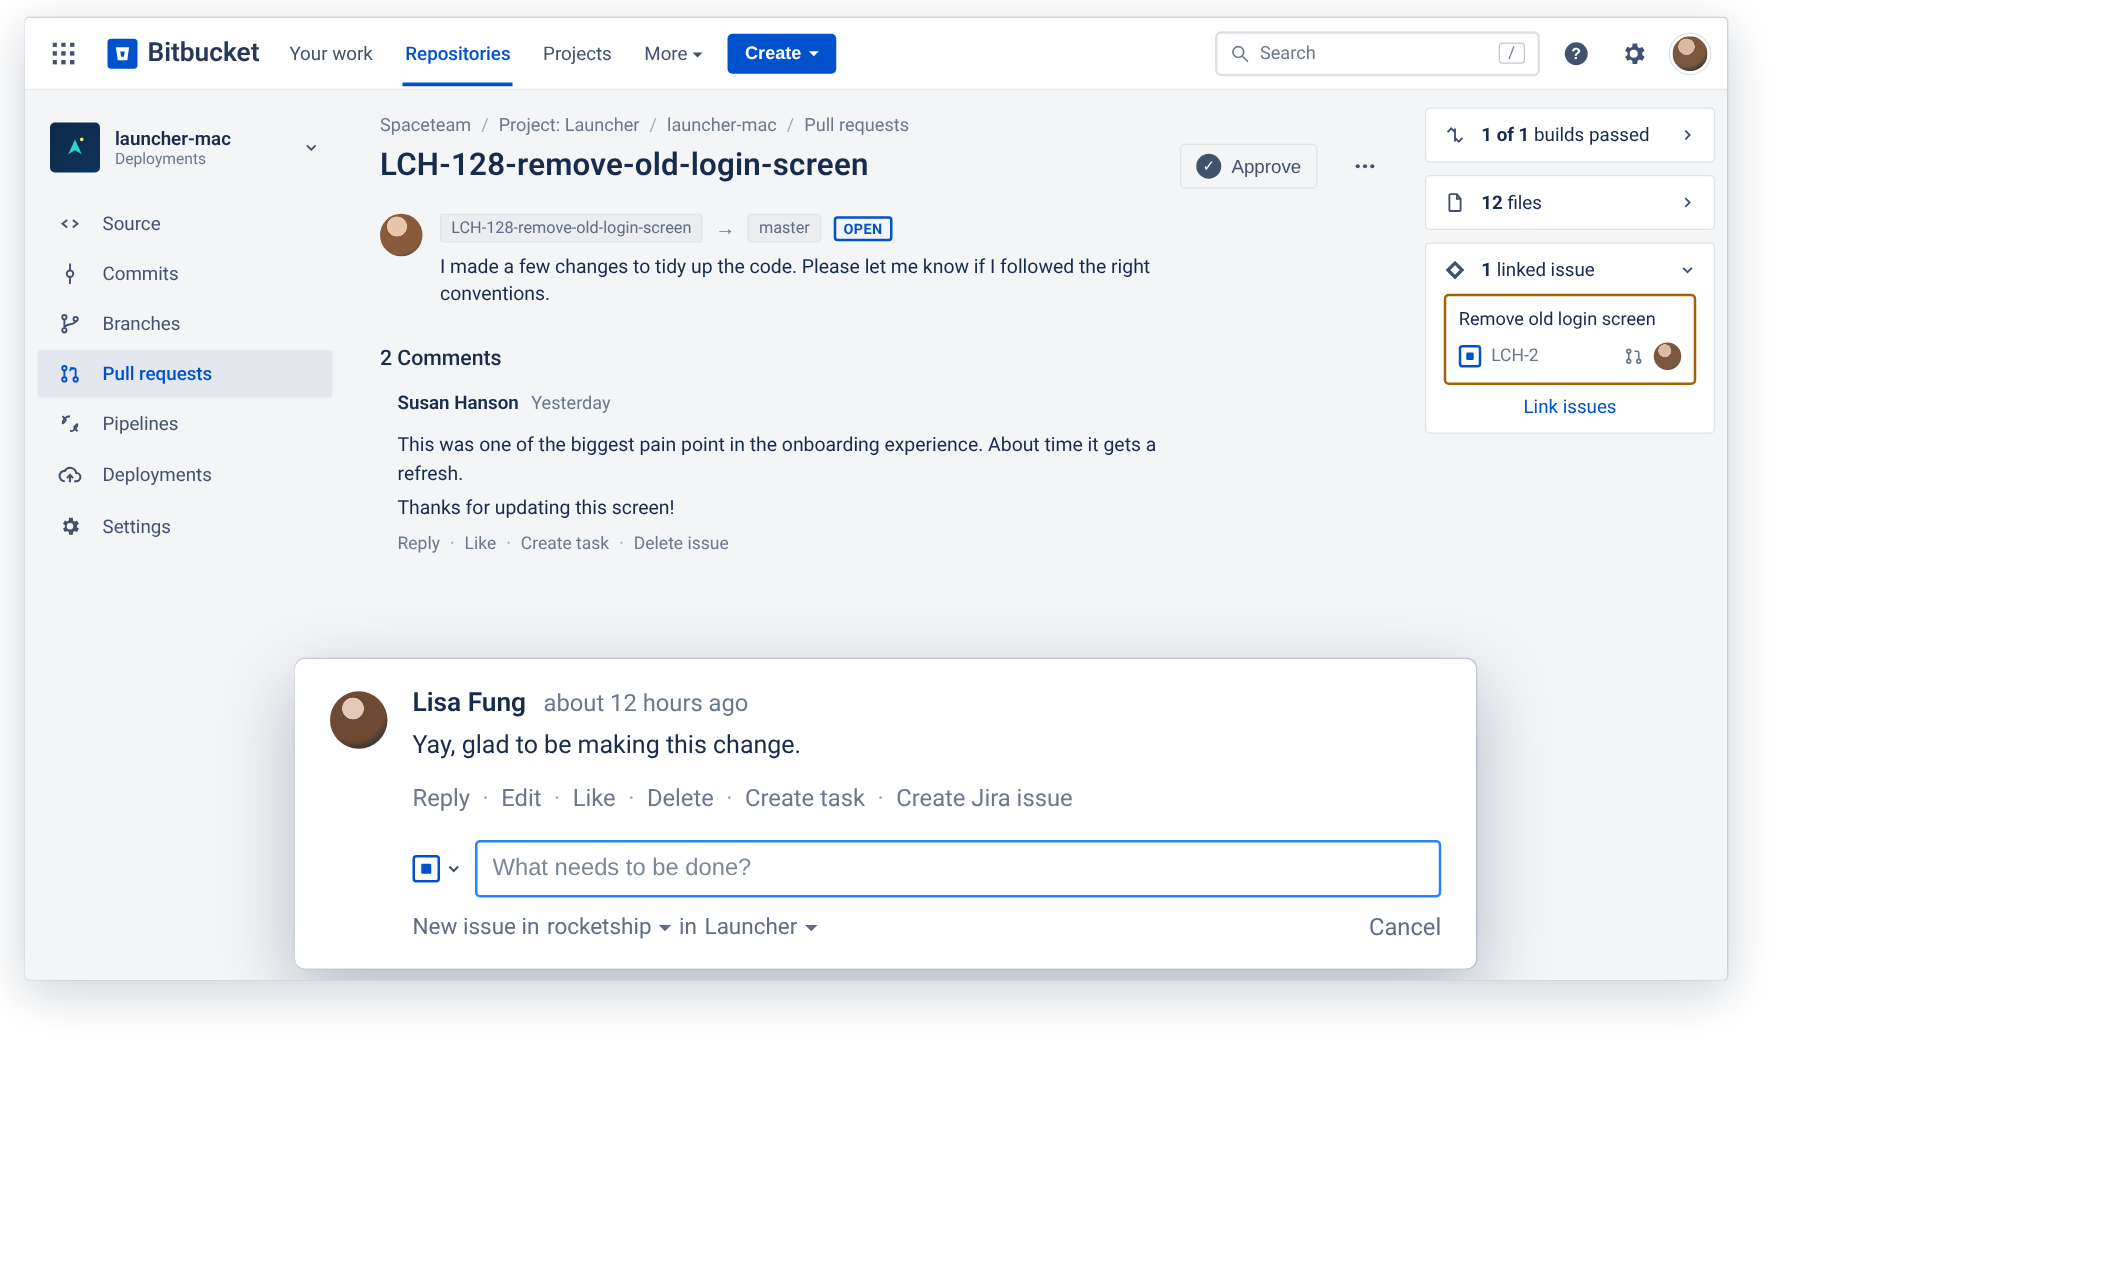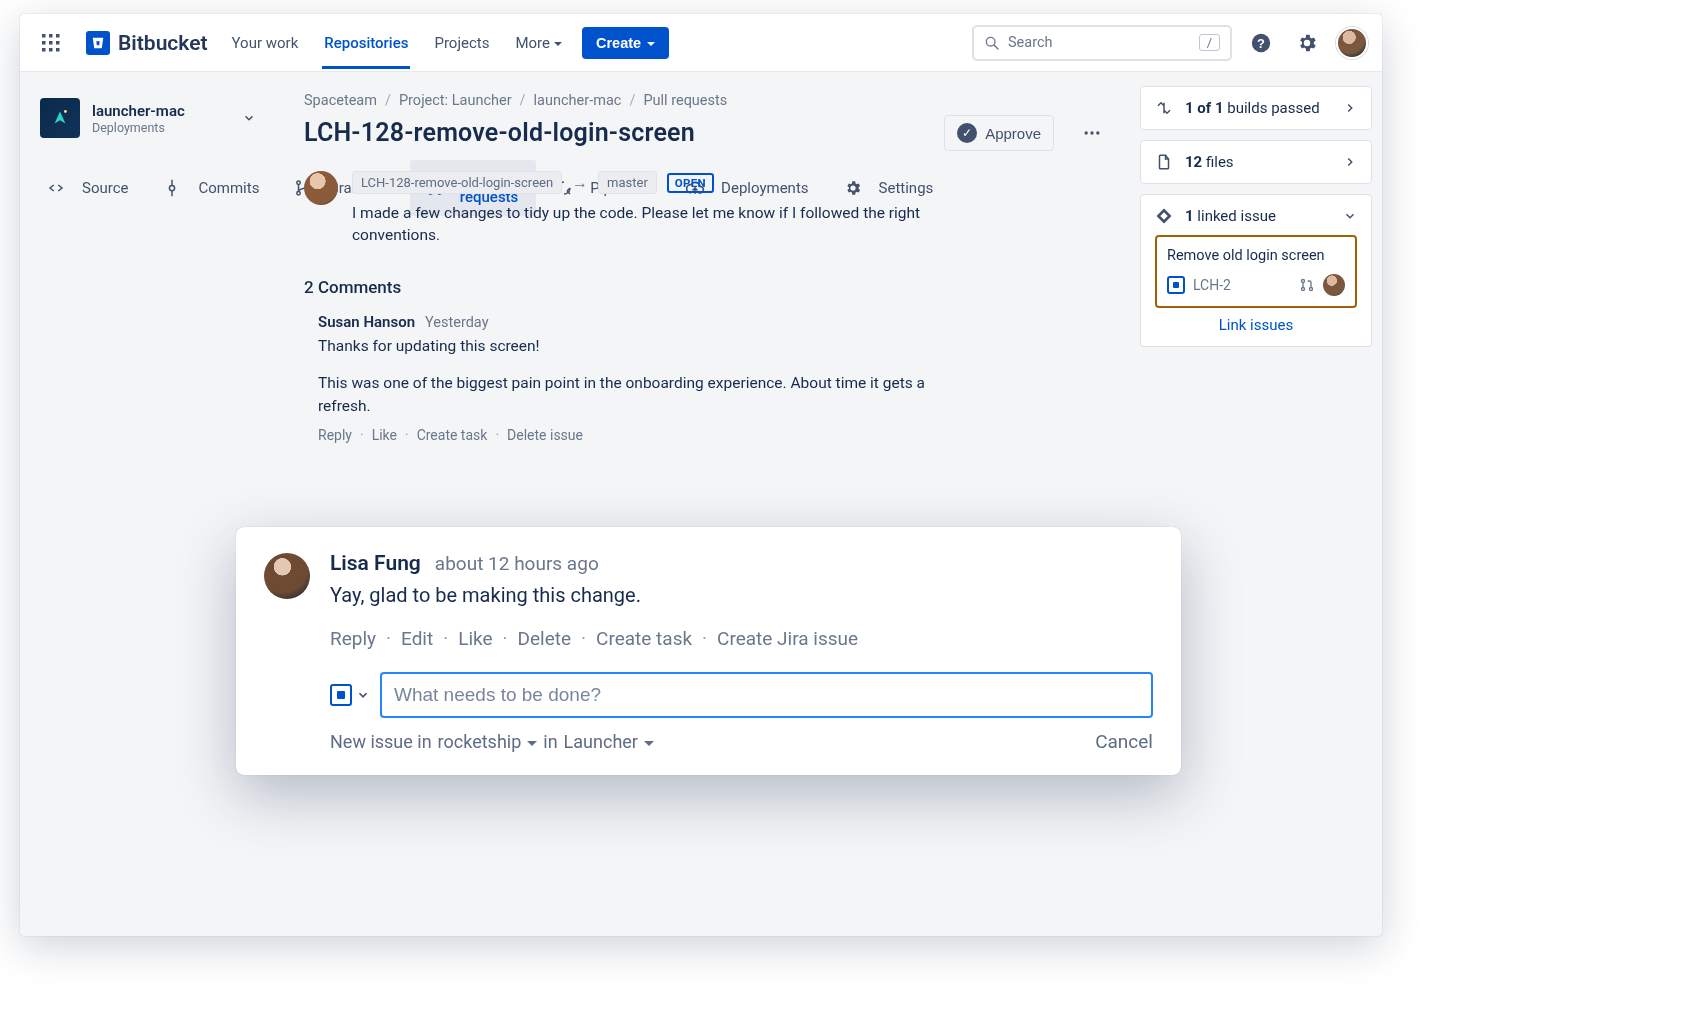--- a/index.html
+++ b/index.html
@@ -1,19 +1,19 @@
 <!DOCTYPE html>
 <html><head>
 <meta charset="utf-8">
 <style>
   * { box-sizing: border-box; }
   html, body { margin:0; padding:0; font-family: -apple-system, BlinkMacSystemFont, "Segoe UI", Roboto, Arial, sans-serif; color:#172B4D; }
   body { background:#fff; width:1688px; height:1013px; position:relative; }
 
-  .stage { position:absolute; left:20px; top:14px; width:1362px; height:922px; background:#fde047; border-radius:4px; box-shadow: 0 10px 40px rgba(9,30,66,.2), 0 0 1px rgba(9,30,66,.35); overflow:hidden; }
+  .stage { position:absolute; left:20px; top:14px; width:1362px; height:770px; background:#fde047; border-radius:4px; box-shadow: 0 10px 40px rgba(9,30,66,.2), 0 0 1px rgba(9,30,66,.35); overflow:hidden; }
 
   
   .topnav { height:58px; display:flex; align-items:center; padding:0 14px; gap:8px; border-bottom:1px solid #e6e8ec; background:#fff; }
   .nav-left { display:flex; align-items:center; gap:18px; }
   .icon-btn { width:34px; height:34px; display:flex; align-items:center; justify-content:center; border-radius:3px; color:#42526E; }
 
   .logo { display:flex; align-items:center; gap:8px; font-size:21px; font-weight:600; color:#253858; }
   .logo .mark { width:24px; height:24px; background:#0052CC; border-radius:3px; display:flex; align-items:center; justify-content:center; }
 
   .nav-links { display:flex; align-items:center; gap:22px; margin-left:4px; }
@@ -34,21 +34,21 @@
   .body { position:absolute; top:58px; bottom:0; left:0; right:0; display:flex; background:#f4f5f7; }
 
   
   .sidebar { width:256px; padding:18px 10px; }
   .repo-header { display:flex; align-items:center; gap:12px; padding:8px 10px; border-radius:4px; }
   .repo-tile { width:40px; height:40px; border-radius:4px; background:linear-gradient(135deg,#0b2a4a,#10335a); display:flex; align-items:center; justify-content:center; overflow:hidden; }
   .repo-title { font-size:15px; font-weight:600; color:#172B4D; line-height:1.2; }
   .repo-sub   { font-size:12.5px; color:#6B778C; }
   .repo-caret { margin-left:auto; color:#42526E; }
 
-  .side-nav { margin-top:14px; display:flex; flex-direction:row; gap:2px; }
+  .side-nav { margin-top:14px; display:flex; flex-direction:column; gap:2px; }
   .side-item { display:flex; align-items:center; gap:16px; padding:10px 16px; border-radius:3px; color:#42526E; font-size:15px; cursor:pointer; }
   .side-item .sicon { width:20px; display:flex; justify-content:center; color:#42526E; }
   .side-item.active { background:#e4e7ee; color:#0052CC; font-weight:500; }
   .side-item.active .sicon { color:#0052CC; }
 
   
   .main { flex:1; min-width:0; padding:20px 22px 0 28px; position:relative; }
   .crumbs { color:#6B778C; font-size:14.5px; display:flex; gap:8px; align-items:center; flex-wrap:wrap; }
   .crumbs .sep { color:#A5ADBA; }
   .pr-title-row { display:flex; align-items:center; gap:16px; margin-top:6px; }
@@ -320,22 +320,22 @@
 
       <div class="comments-head" data-interactable="false">2 Comments</div>
 
       <div class="comment" data-interactable="false">
         <div class="avatar-sm" style="background:radial-gradient(circle at 40% 30%, #eac9a7 25%, #b07c3d 26% 70%, #333 90%);" data-interactable="true"></div>
         <div class="c-body">
           <div class="c-head">
             <span class="c-author" data-interactable="true">Susan Hanson</span>
             <span class="c-time" data-interactable="false">Yesterday</span>
           </div>
+          <div class="c-text" style="margin-top:14px" data-interactable="false">This was one of the biggest pain point in the onboarding experience. About time it gets a refresh.</div>
           <div class="c-text" data-interactable="false">Thanks for updating this screen!</div>
-          <div class="c-text" style="margin-top:14px" data-interactable="false">This was one of the biggest pain point in the onboarding experience. About time it gets a refresh.</div>
           <div class="c-actions">
             <span data-interactable="true">Reply</span>
             <span class="dot" data-interactable="true">Like</span>
             <span class="dot" data-interactable="true">Create task</span>
             <span class="dot" data-interactable="true">Delete issue</span>
           </div>
         </div>
       </div>
     </div>
 

